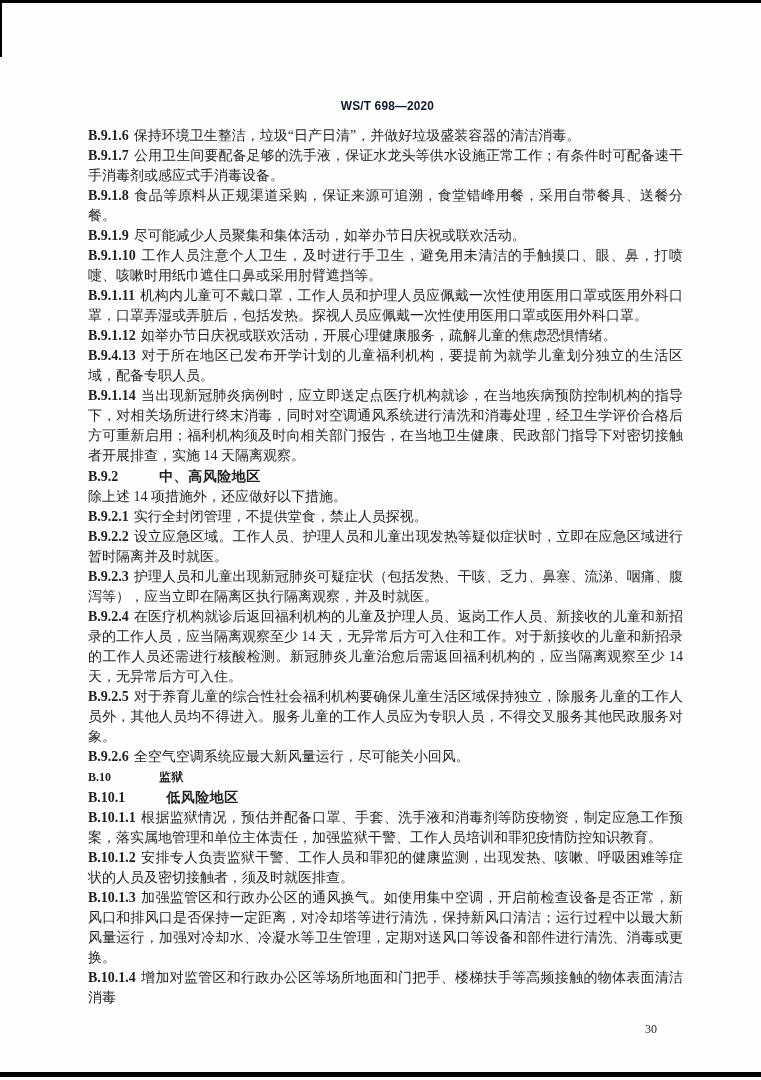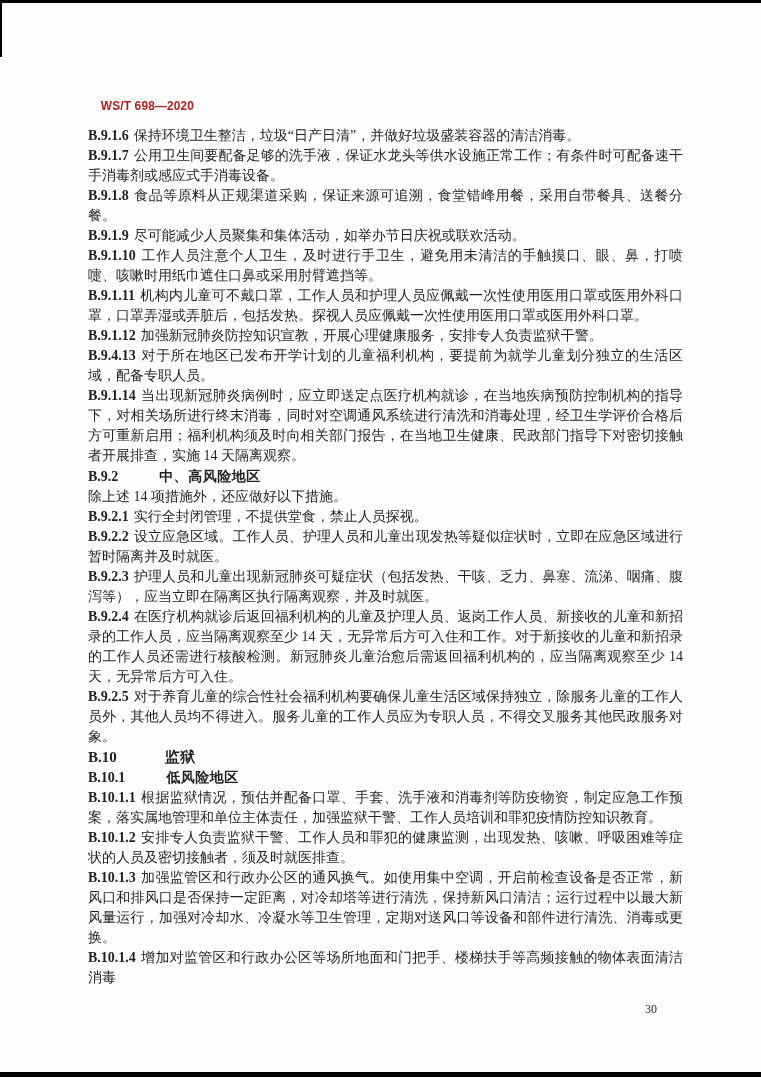--- a/index.html
+++ b/index.html
@@ -14,22 +14,22 @@
     overflow: hidden;
   }
 
   
   .scan-top    { position: absolute; top: 0; left: 0; width: 100%; height: 3px; background: #000; }
   .scan-left   { position: absolute; top: 0; left: 0; width: 2px; height: 57px; background: #000; }
   .scan-bottom { position: absolute; bottom: 3px; left: 0; width: 100%; height: 5px; background: #000; }
 
   .header {
     margin: 96px 86px 0 88px;
-    text-align: left;
-    color: #b91c1c;
+    text-align: center;
+    color: #0f172a;
   }
   .header-code {
     display: inline-block;
     font-family: "Liberation Sans", "DejaVu Sans", sans-serif;
     font-weight: 700;
     font-size: 13.5px;
     letter-spacing: 0.2px;
     transform: scaleX(0.88);
     transform-origin: right center;
     white-space: nowrap;
@@ -45,21 +45,21 @@
   .content p { margin: 0; }
 
   .clause-num { font-weight: 700; margin-right: 5px; }
   .clause-num:empty { margin-right: 0; }
 
   .heading { font-weight: 700; }
   .heading .clause-num { margin-right: 6px; }
 
   .section {
     font-weight: 700;
-    font-size: 15px;
+    font-size: 12px;
     margin-top: 17px;
     margin-bottom: 15px;
   }
   .section .clause-num { margin-right: 13px; }
   .section .clause-text,
   .heading .clause-text {
     font-family: "Liberation Sans", "DejaVu Sans", sans-serif;
     letter-spacing: 0.5px;
     padding-left: 35px;
   }
@@ -85,30 +85,31 @@
     <span class="header-code">WS/T 698—2020</span>
   </div>
 
   <div class="content">
     <p class="clause"><b class="clause-num">B.9.1.6</b><span class="clause-text">保持环境卫生整洁，垃圾“日产日清”，并做好垃圾盛装容器的清洁消毒。</span></p>
     <p class="clause"><b class="clause-num">B.9.1.7</b><span class="clause-text">公用卫生间要配备足够的洗手液，保证水龙头等供水设施正常工作；有条件时可配备速干手消毒剂或感应式手消毒设备。</span></p>
     <p class="clause"><b class="clause-num">B.9.1.8</b><span class="clause-text">食品等原料从正规渠道采购，保证来源可追溯，食堂错峰用餐，采用自带餐具、送餐分餐。</span></p>
     <p class="clause"><b class="clause-num">B.9.1.9</b><span class="clause-text">尽可能减少人员聚集和集体活动，如举办节日庆祝或联欢活动。</span></p>
     <p class="clause"><b class="clause-num">B.9.1.10</b><span class="clause-text">工作人员注意个人卫生，及时进行手卫生，避免用未清洁的手触摸口、眼、鼻，打喷嚏、咳嗽时用纸巾遮住口鼻或采用肘臂遮挡等。</span></p>
     <p class="clause"><b class="clause-num">B.9.1.11</b><span class="clause-text">机构内儿童可不戴口罩，工作人员和护理人员应佩戴一次性使用医用口罩或医用外科口罩，口罩弄湿或弄脏后，包括发热。探视人员应佩戴一次性使用医用口罩或医用外科口罩。</span></p>
-    <p class="clause"><b class="clause-num">B.9.1.12</b><span class="clause-text">加强新冠肺炎防控知识宣教，开展心理健康服务，安排专人负责监狱干警。</span></p>
+    <p class="clause"><b class="clause-num">B.9.1.12</b><span class="clause-text">如举办节日庆祝或联欢活动，开展心理健康服务，疏解儿童的焦虑恐惧情绪。</span></p>
     <p class="clause"><b class="clause-num">B.9.4.13</b><span class="clause-text">对于所在地区已发布开学计划的儿童福利机构，要提前为就学儿童划分独立的生活区域，配备专职人员。</span></p>
     <p class="clause"><b class="clause-num">B.9.1.14</b><span class="clause-text">当出现新冠肺炎病例时，应立即送定点医疗机构就诊，在当地疾病预防控制机构的指导下，对相关场所进行终末消毒，同时对空调通风系统进行清洗和消毒处理，经卫生学评价合格后方可重新启用；福利机构须及时向相关部门报告，在当地卫生健康、民政部门指导下对密切接触者开展排查，实施 14 天隔离观察。</span></p>
     <p class="heading"><b class="clause-num">B.9.2</b><span class="clause-text">中、高风险地区</span></p>
     <p class="clause"><b class="clause-num"></b><span class="clause-text">除上述 14 项措施外，还应做好以下措施。</span></p>
     <p class="clause"><b class="clause-num">B.9.2.1</b><span class="clause-text">实行全封闭管理，不提供堂食，禁止人员探视。</span></p>
     <p class="clause"><b class="clause-num">B.9.2.2</b><span class="clause-text">设立应急区域。工作人员、护理人员和儿童出现发热等疑似症状时，立即在应急区域进行暂时隔离并及时就医。</span></p>
     <p class="clause"><b class="clause-num">B.9.2.3</b><span class="clause-text">护理人员和儿童出现新冠肺炎可疑症状（包括发热、干咳、乏力、鼻塞、流涕、咽痛、腹泻等），应当立即在隔离区执行隔离观察，并及时就医。</span></p>
     <p class="clause"><b class="clause-num">B.9.2.4</b><span class="clause-text">在医疗机构就诊后返回福利机构的儿童及护理人员、返岗工作人员、新接收的儿童和新招录的工作人员，应当隔离观察至少 14 天，无异常后方可入住和工作。对于新接收的儿童和新招录的工作人员还需进行核酸检测。新冠肺炎儿童治愈后需返回福利机构的，应当隔离观察至少 14 天，无异常后方可入住。</span></p>
     <p class="clause"><b class="clause-num">B.9.2.5</b><span class="clause-text">对于养育儿童的综合性社会福利机构要确保儿童生活区域保持独立，除服务儿童的工作人员外，其他人员均不得进入。服务儿童的工作人员应为专职人员，不得交叉服务其他民政服务对象。</span></p>
+    <p class="clause"><b class="clause-num">B.9.2.6</b><span class="clause-text">全空气空调系统应最大新风量运行，尽可能关小回风。</span></p>
     <p class="section"><b class="clause-num">B.10</b><span class="clause-text">监狱</span></p>
     <p class="heading"><b class="clause-num">B.10.1</b><span class="clause-text">低风险地区</span></p>
     <p class="clause"><b class="clause-num">B.10.1.1</b><span class="clause-text">根据监狱情况，预估并配备口罩、手套、洗手液和消毒剂等防疫物资，制定应急工作预案，落实属地管理和单位主体责任，加强监狱干警、工作人员培训和罪犯疫情防控知识教育。</span></p>
     <p class="clause"><b class="clause-num">B.10.1.2</b><span class="clause-text">安排专人负责监狱干警、工作人员和罪犯的健康监测，出现发热、咳嗽、呼吸困难等症状的人员及密切接触者，须及时就医排查。</span></p>
     <p class="clause"><b class="clause-num">B.10.1.3</b><span class="clause-text">加强监管区和行政办公区的通风换气。如使用集中空调，开启前检查设备是否正常，新风口和排风口是否保持一定距离，对冷却塔等进行清洗，保持新风口清洁；运行过程中以最大新风量运行，加强对冷却水、冷凝水等卫生管理，定期对送风口等设备和部件进行清洗、消毒或更换。</span></p>
     <p class="clause"><b class="clause-num">B.10.1.4</b><span class="clause-text">增加对监管区和行政办公区等场所地面和门把手、楼梯扶手等高频接触的物体表面清洁消毒</span></p>
   </div>
 
   <div class="page-number">30</div>
 

